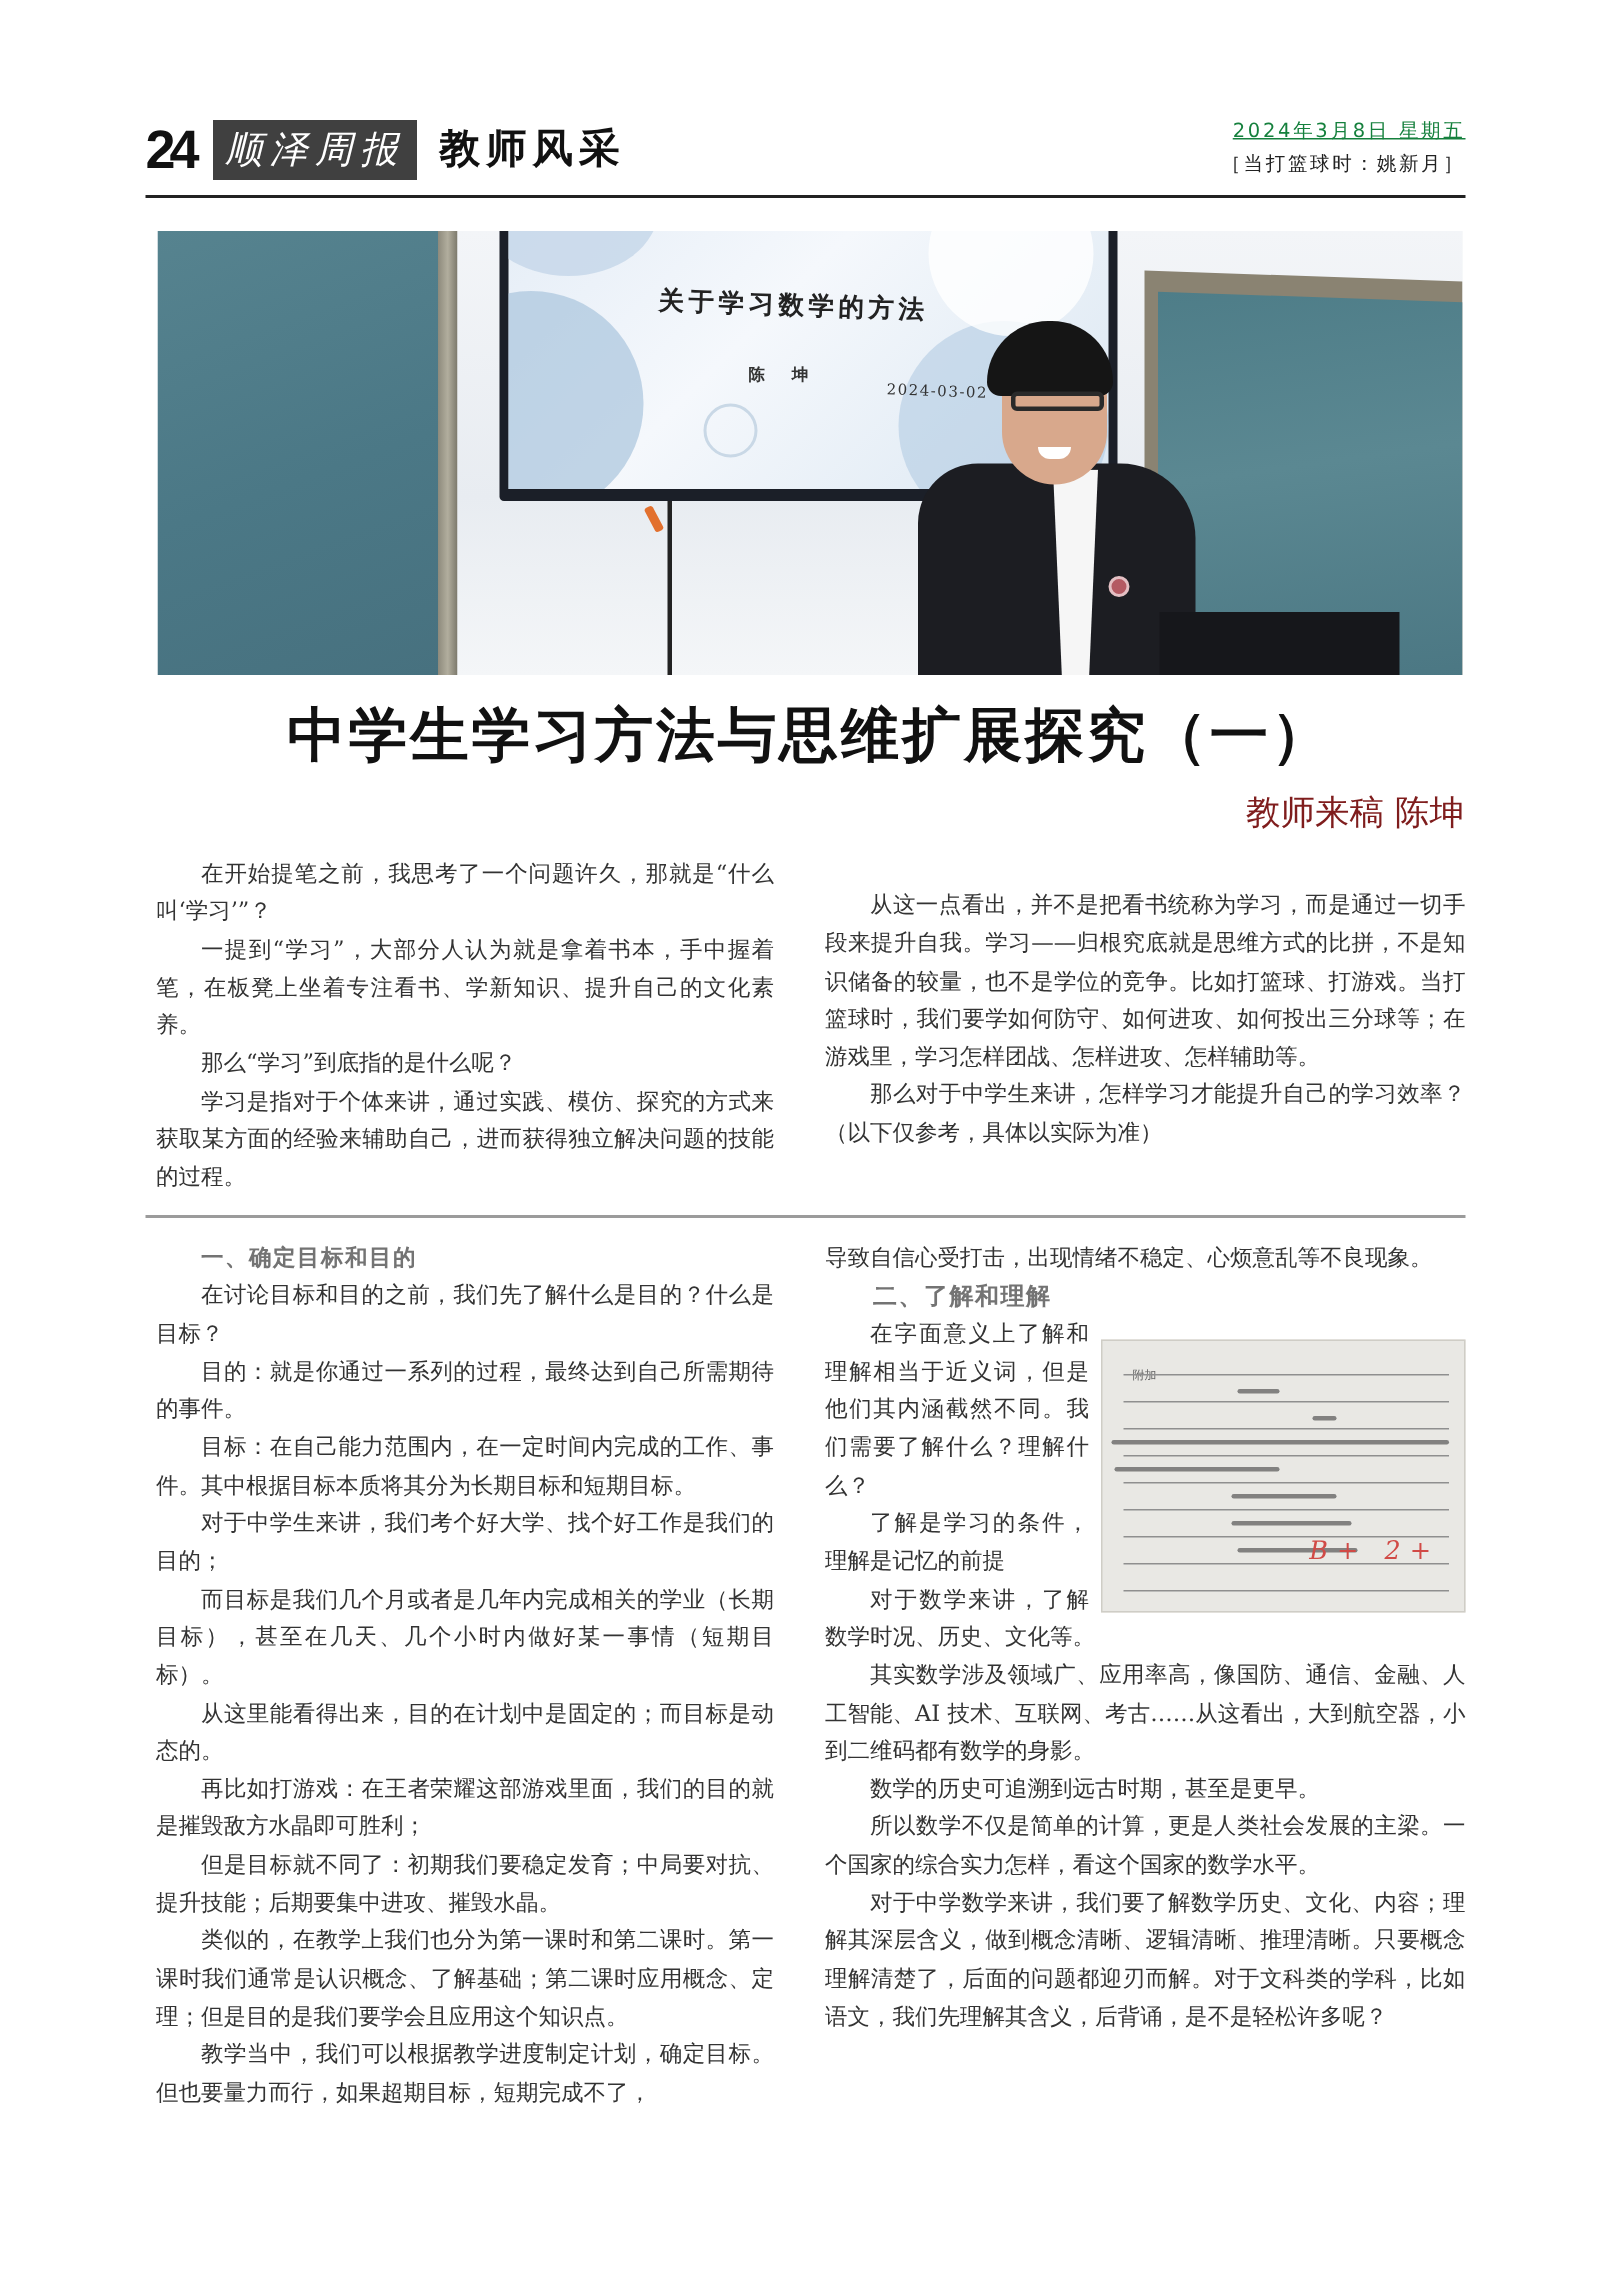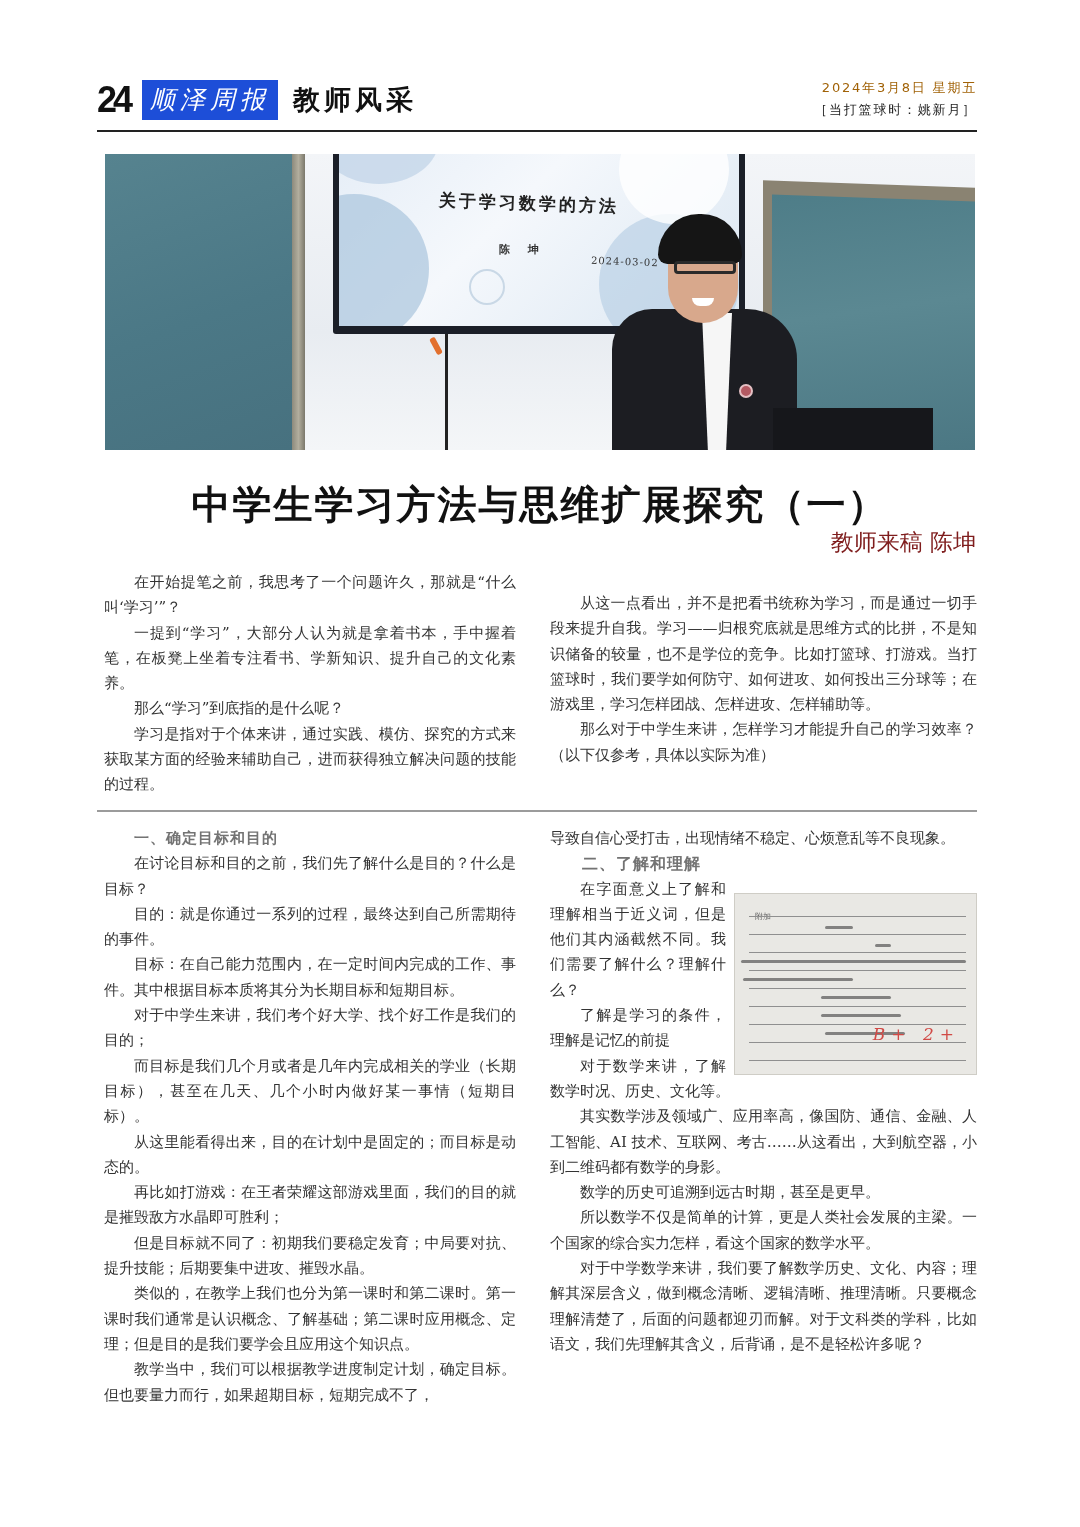--- a/index.html
+++ b/index.html
@@ -2,23 +2,23 @@
 <html><head>
 <meta charset="utf-8">
 <style>
   * { box-sizing: border-box; margin: 0; padding: 0; }
   html, body { width: 1080px; height: 1527px; background: #ffffff; }
   body { position: relative; font-family: "DejaVu Serif", "Liberation Serif", serif; color: #2a2a2a; overflow: hidden; }
 
   
   .masthead { position: absolute; left: 97px; top: 78px; width: 880px; height: 52px; }
   .page-num { position: absolute; left: 0; top: 2px; font-family: "Liberation Sans", sans-serif; font-weight: 900; font-size: 36px; letter-spacing: -4px; color: #111; line-height: 40px; }
-  .paper-name { position: absolute; left: 45px; top: 2px; width: 136px; height: 40px; background: #1d4ed8; color: #fff; font-family: "DejaVu Serif", serif; font-size: 25px; line-height: 40px; text-align: center; letter-spacing: 5px; font-style: italic; }
+  .paper-name { position: absolute; left: 45px; top: 2px; width: 136px; height: 40px; background: #404040; color: #fff; font-family: "DejaVu Serif", serif; font-size: 25px; line-height: 40px; text-align: center; letter-spacing: 5px; font-style: italic; }
   .section-name { position: absolute; left: 196px; top: 2px; font-family: "DejaVu Sans", sans-serif; font-weight: bold; font-size: 27px; line-height: 40px; letter-spacing: 4px; color: #111; }
-  .date-line { position: absolute; right: 0; top: 0; font-family: "DejaVu Sans", sans-serif; font-size: 13px; letter-spacing: 1.8px; color: #a16207; text-align: right; line-height: 20px; }
+  .date-line { position: absolute; right: 0; top: 0; font-family: "DejaVu Sans", sans-serif; font-size: 13px; letter-spacing: 1.8px; color: #15803d; text-align: right; line-height: 20px; text-decoration: underline; }
   .editor-line { position: absolute; right: 0; top: 22px; font-family: "DejaVu Sans", sans-serif; font-size: 13px; letter-spacing: 1.8px; color: #222; line-height: 20px; }
   .masthead-rule { position: absolute; left: 97px; top: 130px; width: 880px; height: 2px; background: #222; }
 
   
   .photo { position: absolute; left: 105px; top: 154px; width: 870px; height: 296px; overflow: hidden; background: #f1f3f6; }
   .board-left { position: absolute; left: 0; top: 0; width: 187px; height: 296px; background: linear-gradient(160deg, #56838f 0%, #4b7886 55%, #47717f 100%); }
   .board-left-frame { position: absolute; left: 187px; top: 0; width: 13px; height: 296px; background: linear-gradient(90deg, #8d8a7c, #b2ae9e, #7b786b); }
   .wall { position: absolute; left: 200px; top: 0; width: 670px; height: 296px; background: linear-gradient(180deg, #f3f5f8 0%, #e8ecf1 60%, #f4f6f8 100%); }
   .tv { position: absolute; left: 228px; top: 0; width: 412px; height: 180px; background: #1b1f28; border-radius: 0 0 3px 3px; }
   .tv-screen { position: absolute; left: 6px; top: 0; width: 400px; height: 172px; background: linear-gradient(135deg, #e6eef7 0%, #f5f8fc 40%, #dbe7f2 100%); overflow: hidden; }
@@ -39,21 +39,21 @@
   .hair { position: absolute; left: 46px; top: 5px; width: 84px; height: 50px; background: #151515; border-radius: 44px 44px 10px 10px; }
   .face { position: absolute; left: 56px; top: 28px; width: 70px; height: 86px; background: #d8a88c; border-radius: 30px 30px 38px 38px; }
   .glasses { position: absolute; left: 62px; top: 52px; width: 62px; height: 13px; border: 3px solid #2a2a2a; border-radius: 4px; }
   .mouth { position: absolute; left: 80px; top: 89px; width: 22px; height: 8px; background: #fff; border-radius: 0 0 10px 10px; }
   .suit { position: absolute; left: 0; top: 100px; width: 185px; height: 160px; background: #1c1d22; border-radius: 40px 50px 0 0; }
   .shirt { position: absolute; left: 90px; top: 104px; width: 30px; height: 140px; background: #f6f6f6; clip-path: polygon(0 0, 100% 0, 80% 100%, 20% 100%); }
   .badge { position: absolute; left: 127px; top: 175px; width: 14px; height: 14px; border-radius: 50%; background: #b45a63; border: 2px solid #e4c0c4; }
   .laptop { position: absolute; left: 668px; top: 254px; width: 160px; height: 42px; background: #16171b; }
 
   
-  .headline { position: absolute; left: 0; width: 1080px; top: 462px; text-align: center; font-family: "DejaVu Sans", sans-serif; font-weight: bold; font-size: 39px; letter-spacing: 2px; color: #111; line-height: 58px; margin-top: 14px; }
+  .headline { position: absolute; left: 0; width: 1080px; top: 462px; text-align: center; font-family: "DejaVu Sans", sans-serif; font-weight: bold; font-size: 39px; letter-spacing: 2px; color: #111; line-height: 58px; }
   .byline { position: absolute; right: 104px; top: 528px; font-family: "DejaVu Sans", sans-serif; font-size: 23px; color: #7f1d1d; line-height: 28px; }
 
   
   .col { position: absolute; font-size: 15px; line-height: 25.3px; color: #333; text-align: justify; }
   .col p { text-indent: 2em; }
   .col p.noindent { text-indent: 0; }
   .col-a { left: 104px; top: 570px; width: 412px; }
   .col-b { left: 550px; top: 570px; width: 427px; margin-top: 21px; }
   .mid-rule { position: absolute; left: 97px; top: 810px; width: 880px; height: 2px; background: #9b9b9b; }
   .col-c { left: 104px; top: 826px; width: 412px; }

